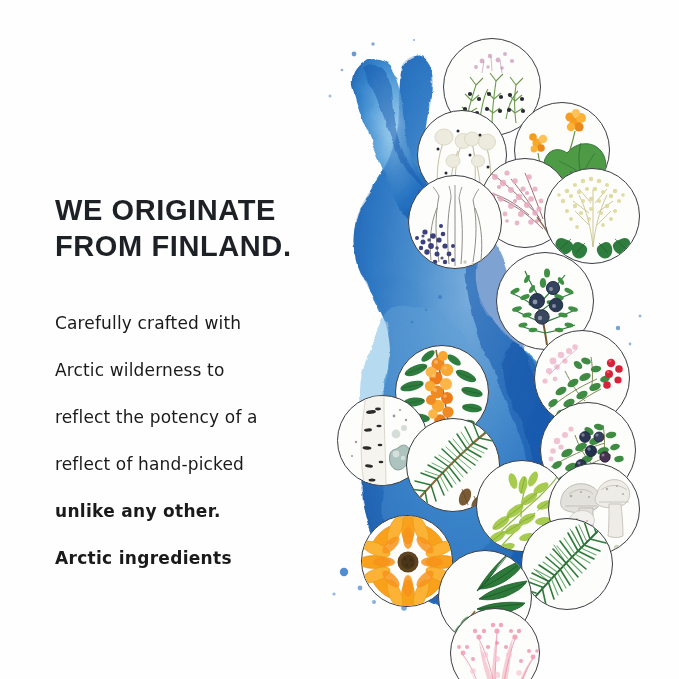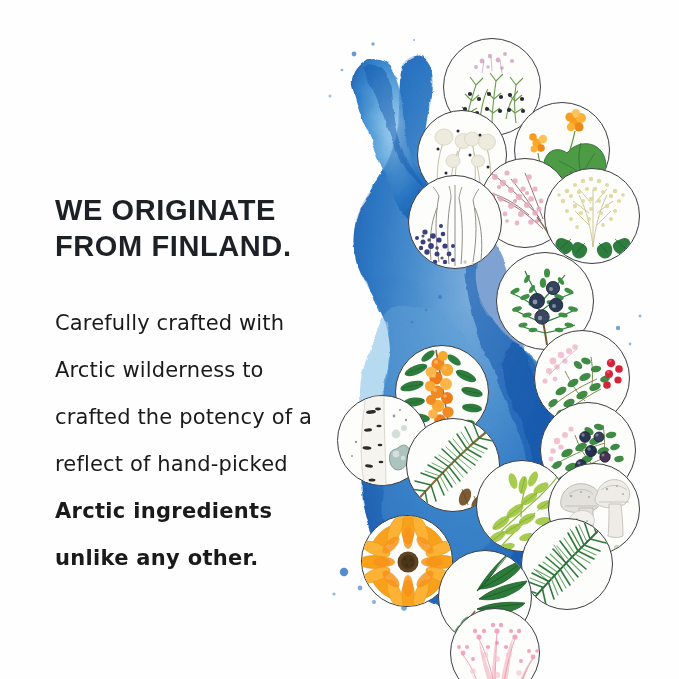--- a/index.html
+++ b/index.html
@@ -29,21 +29,21 @@
     font-weight: bold;
     font-size: 29px;
     line-height: 36px;
     letter-spacing: 0.6px;
     color: #1d2126;
     margin: 0 0 36px 0;
     white-space: pre-line;
   }
   .body-line {
     font-family: "DejaVu Sans", sans-serif;
-    font-size: 21px;
+    font-size: 17px;
     line-height: 47px;
     letter-spacing: 0.15px;
     color: #1a1a1a;
     white-space: nowrap;
   }
   .body-line.strong {
     font-weight: bold;
     letter-spacing: 0.3px;
   }
 
@@ -73,24 +73,24 @@
 
 <div id="page">
 
   <div class="text-panel">
     <h1 class="headline">WE ORIGINATE
 FROM FINLAND.</h1>
 
     <div class="body-copy">
       <div class="body-line">Carefully crafted with</div>
       <div class="body-line">Arctic wilderness to</div>
-      <div class="body-line">crafted the potency of a</div>
+      <div class="body-line">reflect the potency of a</div>
       <div class="body-line">reflect of hand-picked</div>
+      <div class="body-line strong">unlike any other.</div>
       <div class="body-line strong">Arctic ingredients</div>
-      <div class="body-line strong">unlike any other.</div>
     </div>
   </div>
 
   <div class="map-area">
 
     <svg class="map-svg" width="361" height="669" viewBox="0 0 361 669">
       <defs>
         <radialGradient id="gBlue" cx="52%" cy="42%" r="68%">
           <stop offset="0%" stop-color="#9ccdee"></stop>
           <stop offset="34%" stop-color="#5ca3da"></stop>

